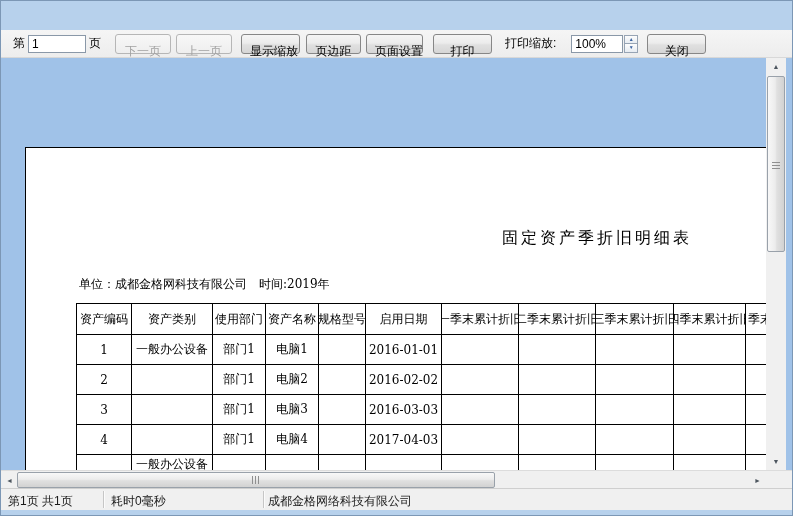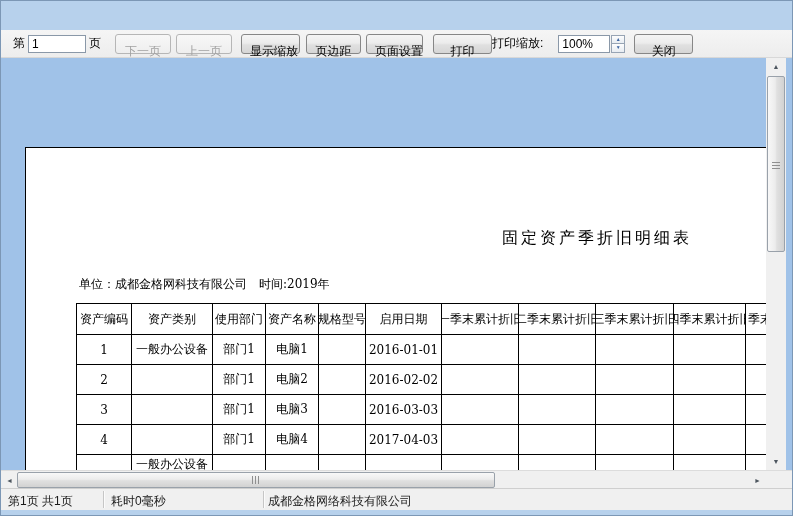--- a/index.html
+++ b/index.html
@@ -27,21 +27,21 @@
   .lbl{color:#000;white-space:nowrap}
   input.ti{height:18px;border:1px solid #8a98a8;padding:0 3px;font-size:12px;box-sizing:border-box;font-family:inherit;background:#fff}
   .page-input{width:58px;margin:0 3px}
   .zoom-input{width:52px;margin-left:15px}
   .tbtn{height:20px;border:1px solid #878787;border-radius:3px;box-sizing:border-box;
     background:linear-gradient(#f5f5f5,#ececec 45%,#e0e0e0 55%,#d6d6d6);
     font-size:12px;font-family:inherit;color:#000;padding:8px;text-align:center;white-space:nowrap}
   .tbtn.disabled{color:#a2a2a2;border-color:#b6b6b6;background:linear-gradient(#f7f7f7,#eeeeee)}
   .w56{width:56px}.w59{width:59px}.w55{width:55px}.w57{width:57px}.w53{width:59px}
   .ml14{margin-left:14px}.ml5{margin-left:5px}.ml9{margin-left:9px}.ml6{margin-left:6px}
-  .ml7{margin-left:5px}.ml10{margin-left:10px}.ml13{}
+  .ml7{margin-left:5px}.ml10{margin-left:10px}.ml13{margin-left:13px}
   .spinner{display:flex;flex-direction:column;width:14px;height:18px;margin-left:1px}
   .spin{flex:1;border:1px solid #97a4b4;background:linear-gradient(#fdfdfd,#e7ecf2);font-size:5px;color:#3a62a0;
     display:flex;align-items:center;justify-content:center;box-sizing:border-box;padding:0;line-height:1}
   .spin.up{border-bottom:none}
 
   
   .preview{position:absolute;left:0;top:57px;right:0;height:412px;background:#a0c2e8;overflow:hidden}
   .page{position:absolute;left:24px;top:89px;width:741px;height:323px;background:#fff;
     border-top:1px solid #000;border-left:1px solid #000;overflow:hidden;box-sizing:content-box;
     font-family:"DejaVu Serif","Liberation Serif",serif;color:#000}

